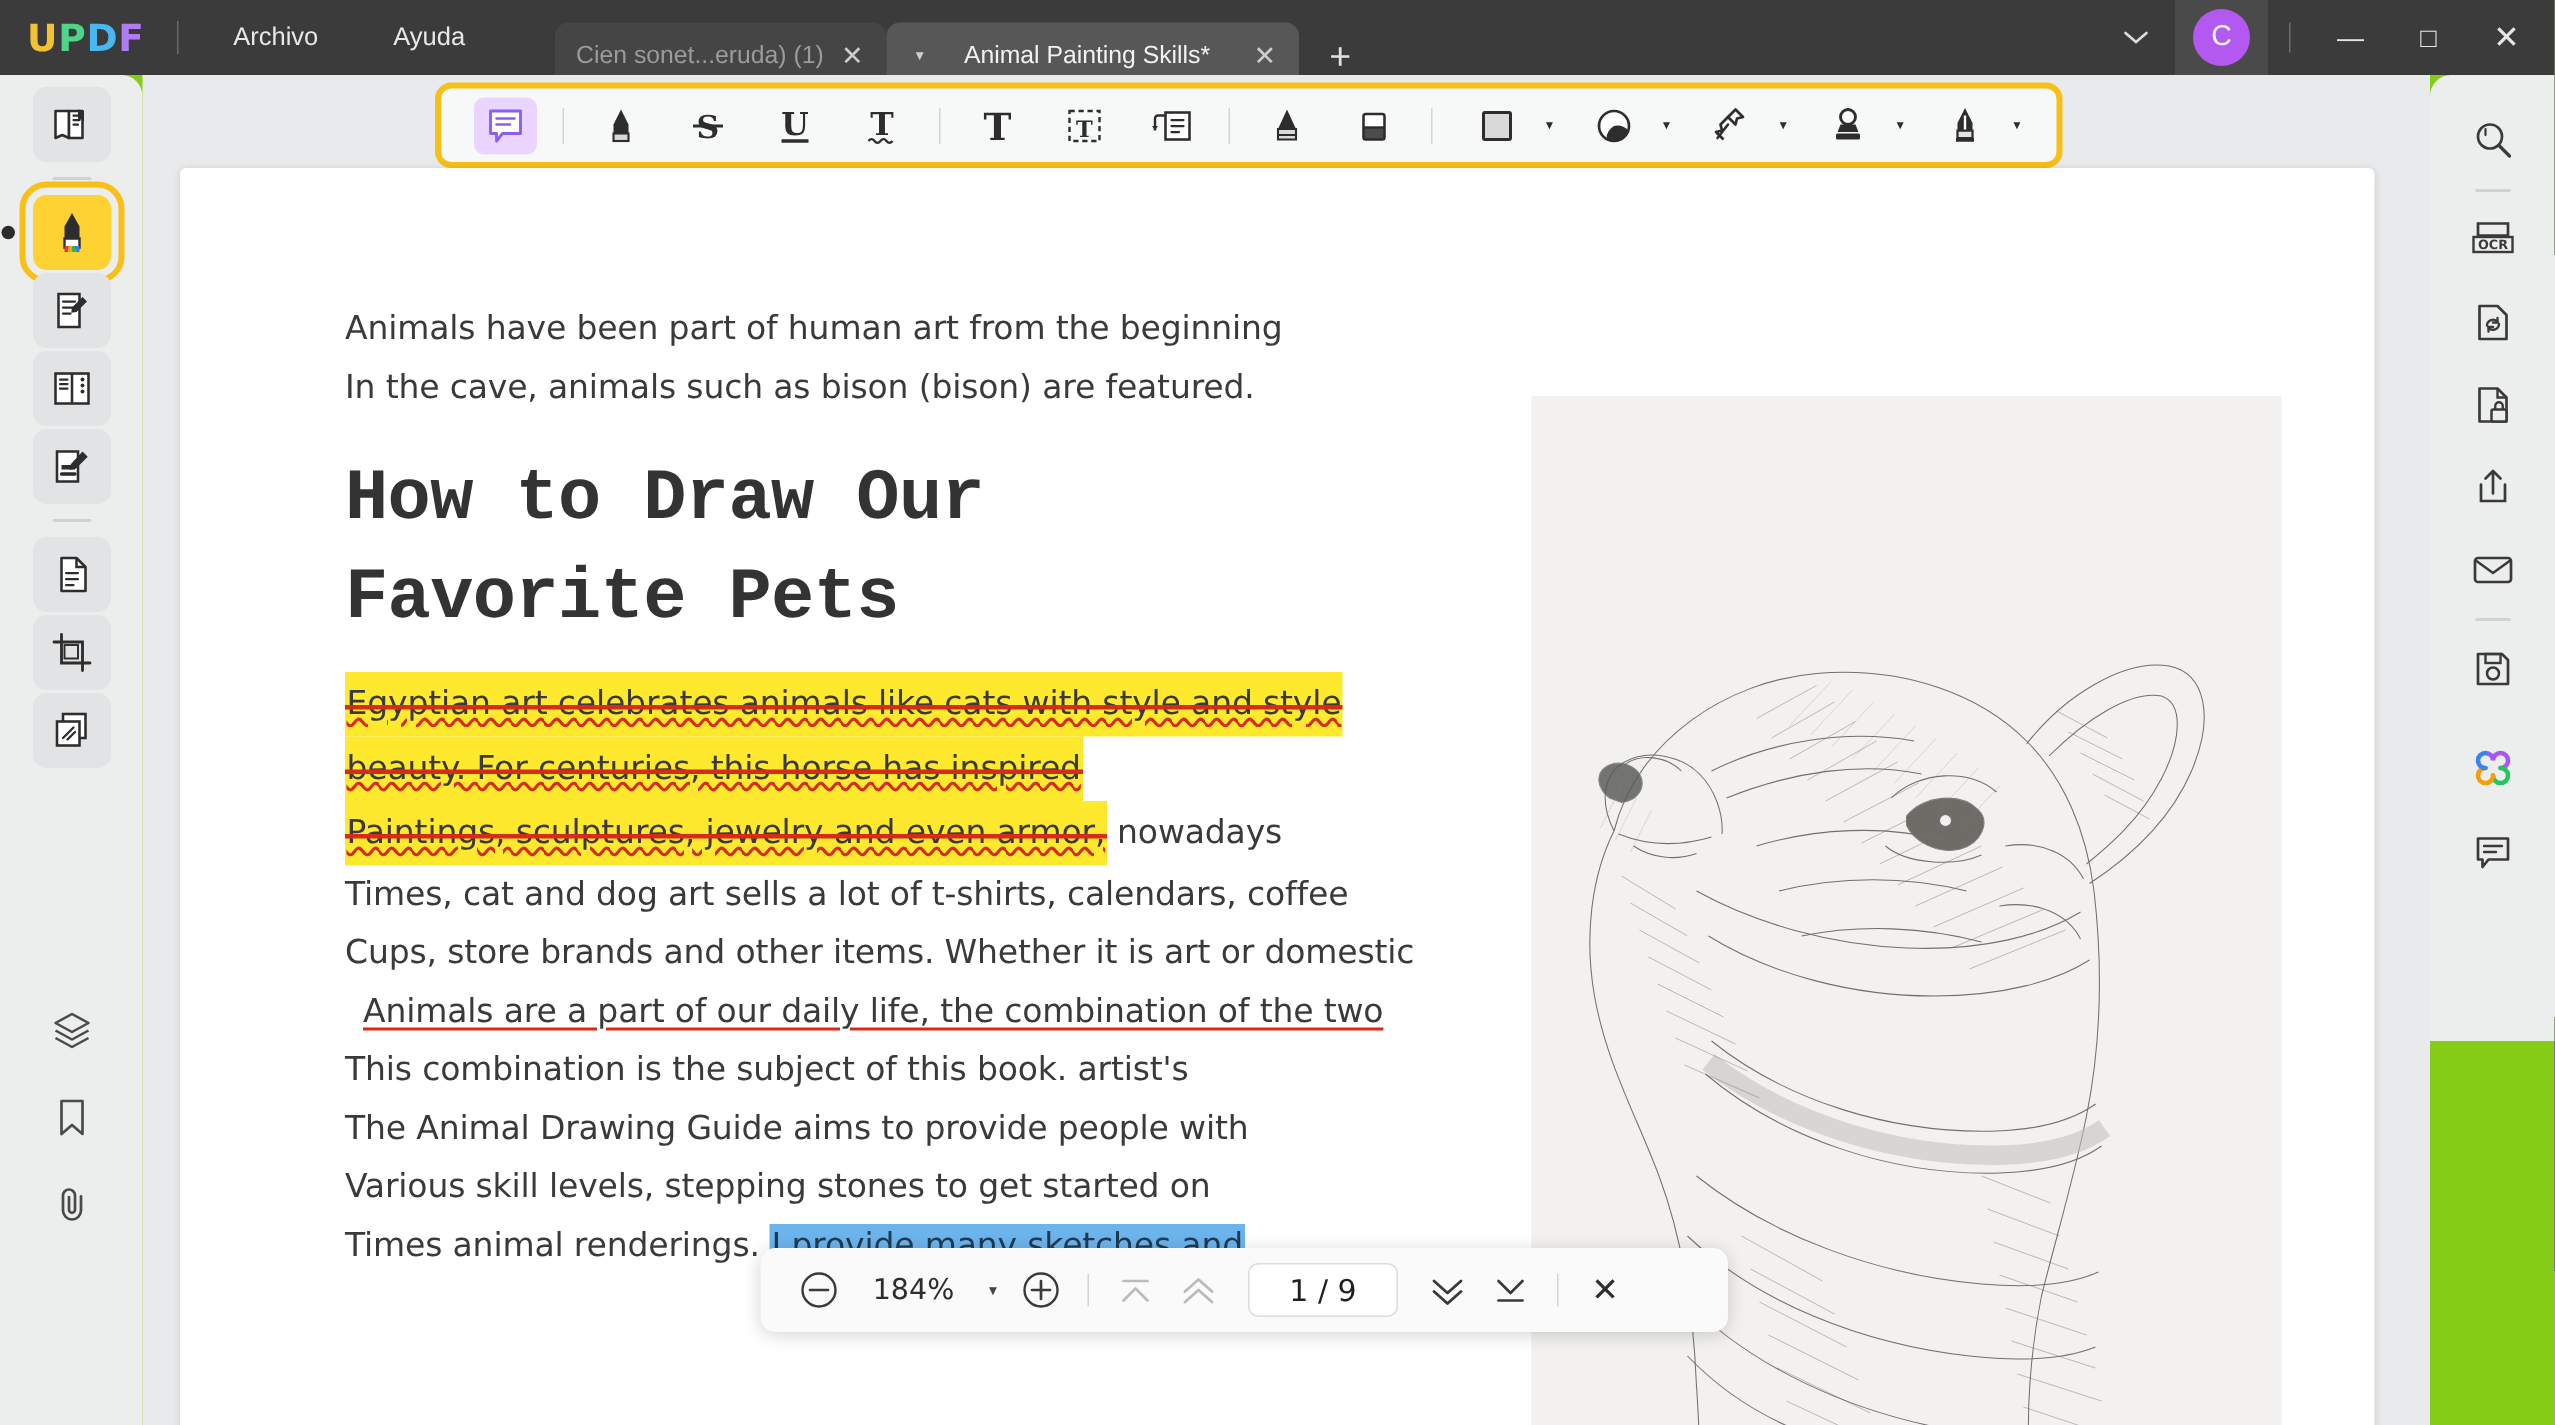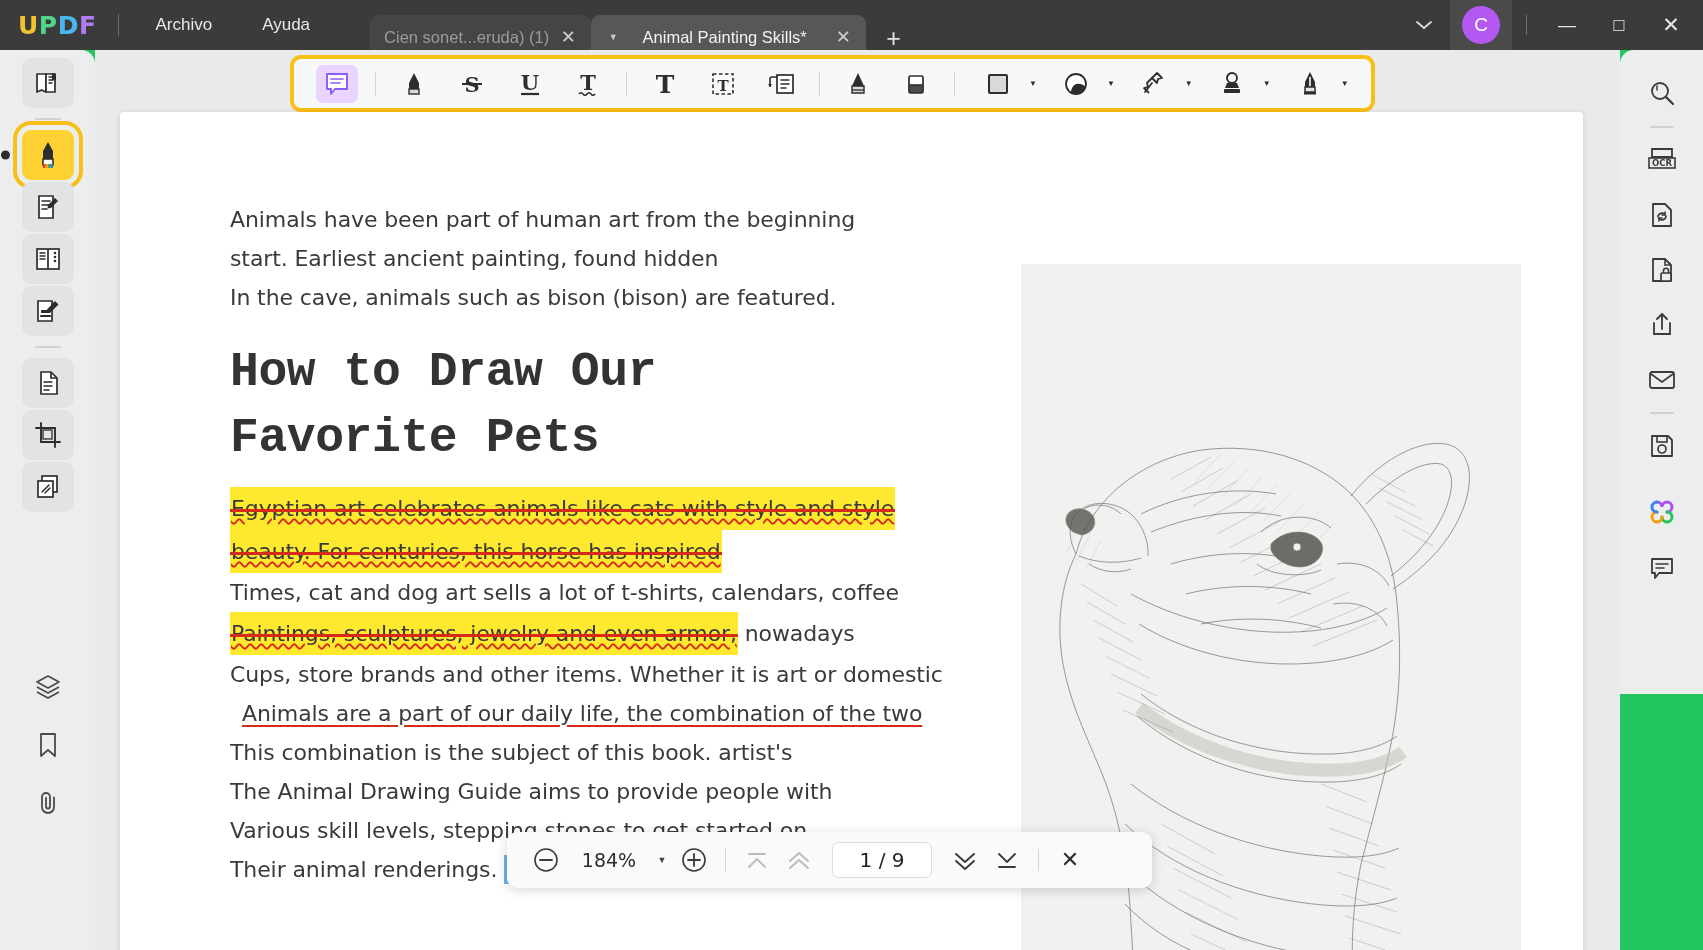--- a/index.html
+++ b/index.html
@@ -2,21 +2,21 @@
 <html><head>
 <meta charset="utf-8">
 <style>
   * { box-sizing: border-box; margin: 0; padding: 0; }
   html, body {
     width: 1703px; height: 950px;
     overflow: hidden;
     font-family: "Liberation Sans", sans-serif;
     background: #3a3a3a;
   }
-  #app { position: relative; width: 1703px; height: 950px; background: #22c55e; }
+  #app { position: relative; width: 1703px; height: 950px; background: #84cc16; }
 
   
   .titlebar {
     position: absolute; top: 0; left: 0; width: 1703px; height: 50px;
     background: #3b3b3b; display: flex; align-items: center;
   }
   .logo {
     margin-left: 18px; font-size: 25px; font-weight: bold; letter-spacing: 0.5px;
     font-family: "DejaVu Sans", sans-serif;
   }
@@ -609,50 +609,49 @@
           <g stroke="#8a8886" stroke-width="0.45" opacity=".4">
             <path d="M200 190 l-28 30 M214 196 l-28 30 M228 204 l-28 30 M242 212 l-28 30 M256 220 l-28 30
                      M270 228 l-28 30 M284 238 l-28 30 M298 248 l-28 30 M312 260 l-26 28"></path>
             <path d="M60 260 l-14 28 M70 268 l-14 28 M80 276 l-14 28"></path>
           </g>
         </svg>
       </div>
 
       <div class="doc-col">
         <div class="dline">Animals have been part of human art from the beginning</div>
-        <div class="dline">start. Earliest ancient painting, found hidden</div>
         <div class="dline">In the cave, animals such as bison (bison) are featured.</div>
 
         <div class="head-wrap">
           <div class="dhead">How to Draw Our</div>
           <div class="dhead">Favorite Pets</div>
         </div>
 
         <div class="dline">
           <span class="hl strikered wavy">Egyptian art celebrates animals like cats with style and style</span>
         </div>
         <div class="dline">
           <span class="hl strikered wavy">beauty. For centuries, this horse has inspired</span>
         </div>
-        <div class="dline">Times, cat and dog art sells a lot of t-shirts, calendars, coffee</div>
-
         <div class="dline">
           <span class="hl strikered wavy">Paintings, sculptures, jewelry and even armor,</span><span> nowadays</span>
         </div>
+
+        <div class="dline">Times, cat and dog art sells a lot of t-shirts, calendars, coffee</div>
         <div class="dline">Cups, store brands and other items. Whether it is art or domestic</div>
 
         <div class="dline">
           <span class="uline-red">Animals are a part of our daily life, the combination of the two</span>
         </div>
 
         <div class="dline">This combination is the subject of this book. artist's</div>
         <div class="dline">The Animal Drawing Guide aims to provide people with</div>
         <div class="dline">Various skill levels, stepping stones to get started on</div>
         <div class="dline">
-          <span>Their animal renderings. </span><span class="sel-blue">I provide many sketches and</span>
+          <span>Times animal renderings. </span><span class="sel-blue">I provide many sketches and</span>
         </div>
       </div>
     </div>
 
     <div class="bottom-bar">
       <div class="bb-ico">
         <svg width="30" height="30" viewBox="0 0 30 30">
           <circle cx="15" cy="15" r="11" fill="none" stroke="#3a3a3a" stroke-width="1.6"></circle>
           <path d="M9 15h12" stroke="#3a3a3a" stroke-width="1.8" stroke-linecap="round"></path>
         </svg>

